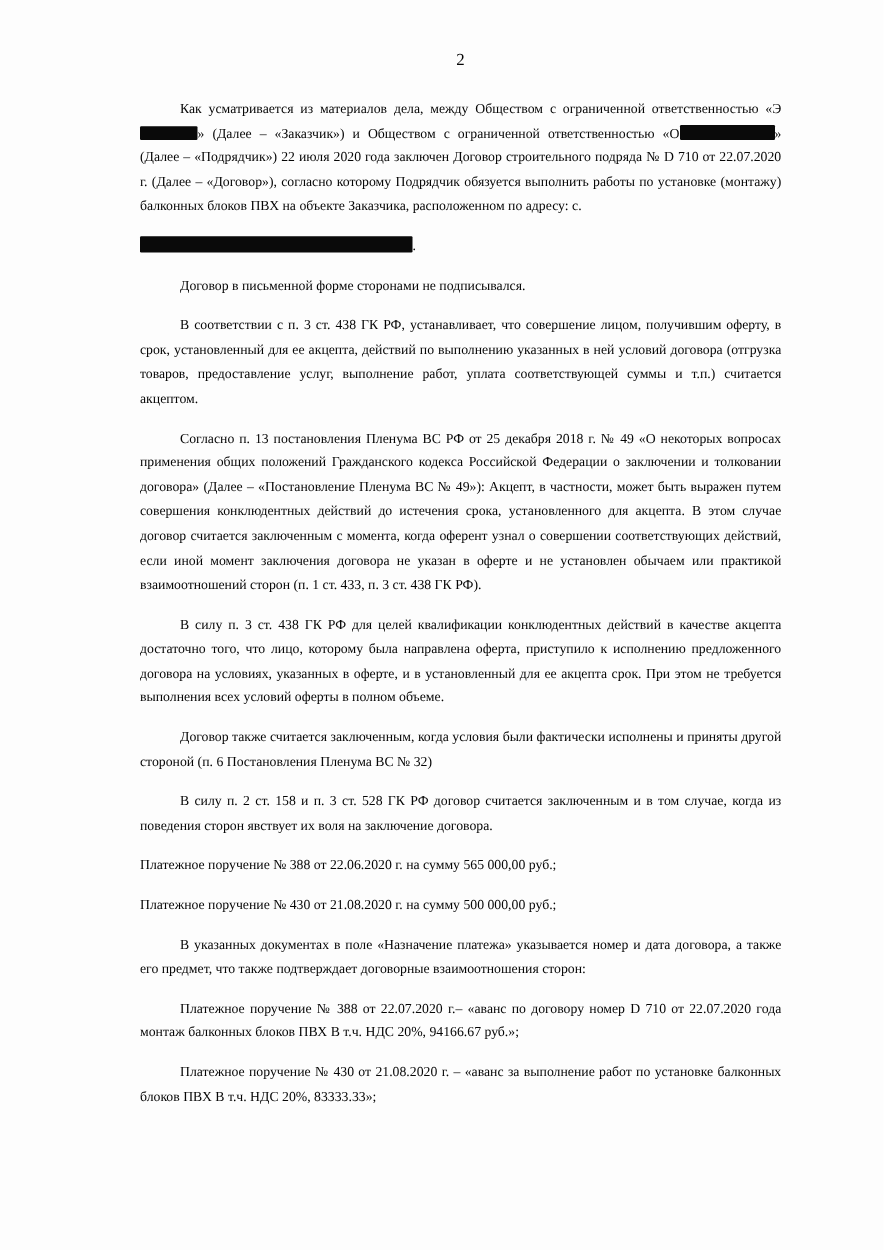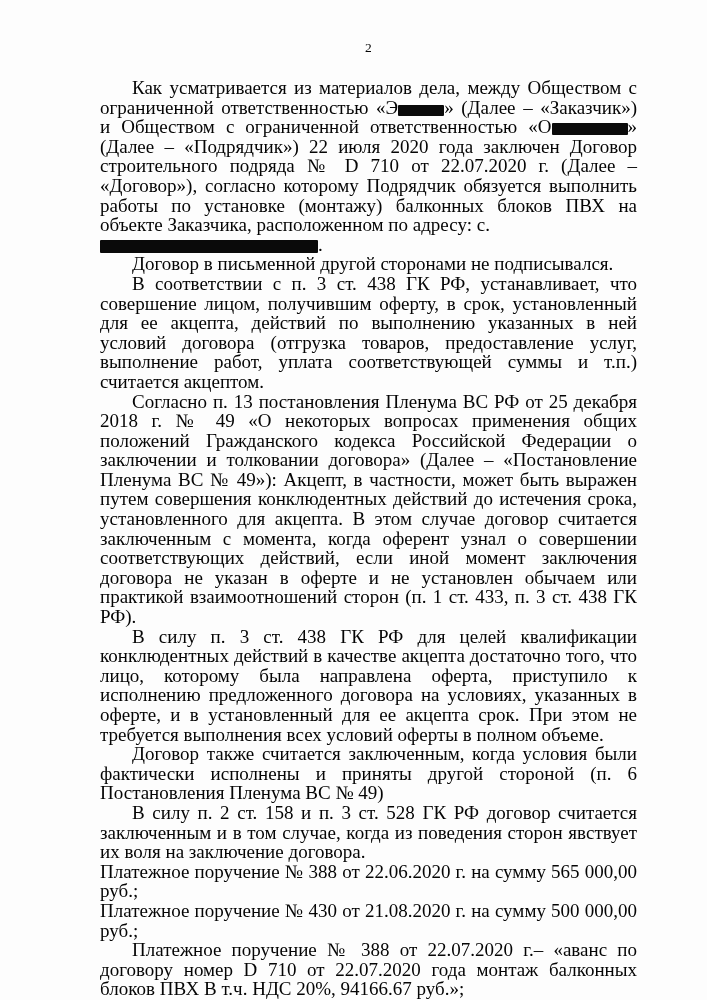--- a/index.html
+++ b/index.html
@@ -21,24 +21,24 @@
     padding: 40px 70px 30px 100px;
     background: #fdfdfd;
   }
   .page-number {
     text-align: center;
     font-size: 13.5px;
     margin: 0 0 22px 0;
     letter-spacing: 0.2px;
   }
   .doc-body p {
-    margin: 0;
+    margin: 12px;
     text-align: justify;
     text-justify: inter-word;
-    font-size: 19px;
+    font-size: 11px;
     line-height: 19.6px;
     text-indent: 32px;
     hyphens: none;
   }
   .doc-body p.noindent {
     text-indent: 0;
   }
   .redaction {
     display: inline-block;
     background: #0a0a0a;
@@ -62,36 +62,37 @@
   <div class="doc-body">
 
     <p>
       <span>Как усматривается из материалов дела, между Обществом с ограниченной ответственностью «Э</span><span class="redaction r1"></span><span>» (Далее – «Заказчик») и Обществом с ограниченной ответственностью «О</span><span class="redaction r2"></span><span>» (Далее – «Подрядчик») 22 июля 2020 года заключен Договор строительного подряда № D 710 от 22.07.2020 г. (Далее – «Договор»), согласно которому Подрядчик обязуется выполнить работы по установке (монтажу) балконных блоков ПВХ на объекте Заказчика, расположенном по адресу: с.</span>
     </p>
 
     <p class="noindent addr-line">
       <span class="redaction r3"></span><span>.</span>
     </p>
 
-    <p>Договор в письменной другой сторонами не подписывался.</p>
+    <p>Договор в письменной форме сторонами не подписывался.</p>
 
 
     <p>В соответствии с п. 3 ст. 438 ГК РФ, устанавливает, что совершение лицом, получившим оферту, в срок, установленный для ее акцепта, действий по выполнению указанных в ней условий договора (отгрузка товаров, предоставление услуг, выполнение работ, уплата соответствующей суммы и т.п.) считается акцептом.</p>
 
     <p>Согласно п. 13 постановления Пленума ВС РФ от 25 декабря 2018 г. № 49 «О некоторых вопросах применения общих положений Гражданского кодекса Российской Федерации о заключении и толковании договора» (Далее – «Постановление Пленума ВС № 49»): Акцепт, в частности, может быть выражен путем совершения конклюдентных действий до истечения срока, установленного для акцепта. В этом случае договор считается заключенным с момента, когда оферент узнал о совершении соответствующих действий, если иной момент заключения договора не указан в оферте и не установлен обычаем или практикой взаимоотношений сторон (п. 1 ст. 433, п. 3 ст. 438 ГК РФ).</p>
 
     <p>В силу п. 3 ст. 438 ГК РФ для целей квалификации конклюдентных действий в качестве акцепта достаточно того, что лицо, которому была направлена оферта, приступило к исполнению предложенного договора на условиях, указанных в оферте, и в установленный для ее акцепта срок. При этом не требуется выполнения всех условий оферты в полном объеме.</p>
 
-    <p>Договор также считается заключенным, когда условия были фактически исполнены и приняты другой стороной (п. 6 Постановления Пленума ВС № 49)</p>
+    <p>Договор также считается заключенным, когда условия были фактически исполнены и приняты другой стороной (п. 6 Постановления Пленума ВС № 32)</p>
 
     <p>В силу п. 2 ст. 158 и п. 3 ст. 528 ГК РФ договор считается заключенным и в том случае, когда из поведения сторон явствует их воля на заключение договора.</p>
 
 
 
     <p class="noindent">Платежное поручение № 388 от 22.06.2020 г. на сумму 565 000,00 руб.;</p>
     <p class="noindent">Платежное поручение № 430 от 21.08.2020 г. на сумму 500 000,00 руб.;</p>
 
+    <p>В указанных документах в поле «Назначение платежа» указывается номер и дата договора, а также его предмет, что также подтверждает договорные взаимоотношения сторон:</p>
 
     <p>Платежное поручение № 388 от 22.07.2020 г.– «аванс по договору номер D 710 от 22.07.2020 года монтаж балконных блоков ПВХ В т.ч. НДС 20%, 94166.67 руб.»;</p>
     <p>Платежное поручение № 430 от 21.08.2020 г. – «аванс за выполнение работ по установке балконных блоков ПВХ В т.ч. НДС 20%, 83333.33»;</p>
 
   </div>
 </div>
 
 </body></html>

